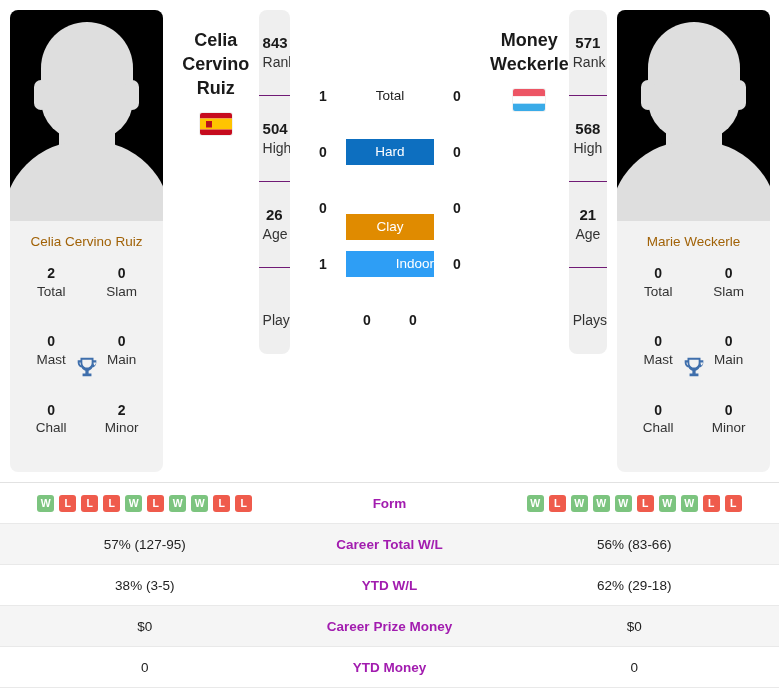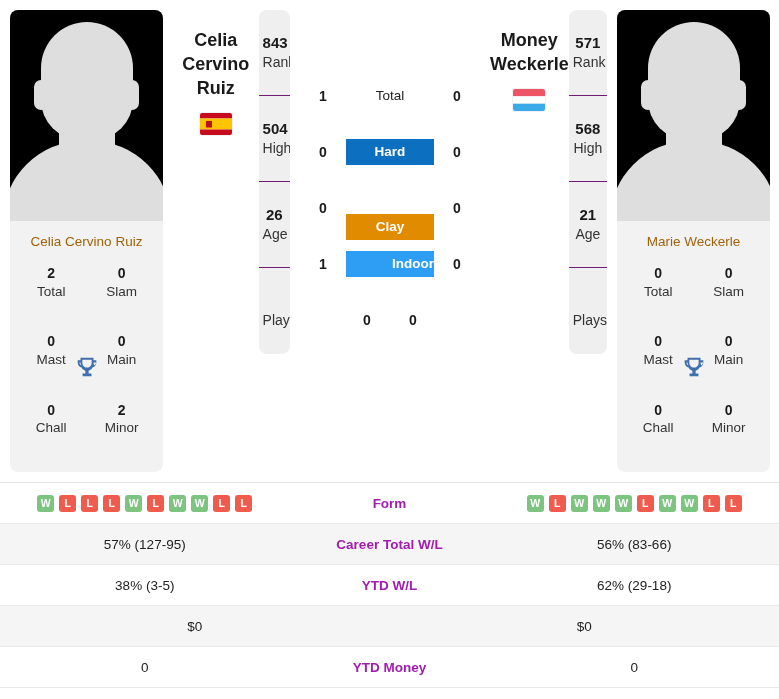--- a/index.html
+++ b/index.html
@@ -166,21 +166,21 @@
     width: 46px;
     text-align: center;
     font-size: 14px;
     font-weight: bold;
     color: #1a1a1a;
   }
   .srf .badge {
     width: 88px;
     text-align: center;
     font-size: 13.5px;
-    font-weight: bold;
+    font-weight: normal;
     color: #ffffff;
     padding: 5px 0 6px 0;
   }
   .srf .badge.plain {
     color: #222222;
     background: transparent !important;
     font-weight: normal;
     font-size: 13.5px;
   }
 
@@ -451,20 +451,21 @@
       <div class="tmid">Career Total W/L</div>
       <div class="tright">56% (83-66)</div>
     </div>
     <div class="trow">
       <div class="tleft">38% (3-5)</div>
       <div class="tmid">YTD W/L</div>
       <div class="tright">62% (29-18)</div>
     </div>
     <div class="trow alt">
       <div class="tleft">$0</div>
+      <div class="tmid">Career Prize Money</div>
       <div class="tright">$0</div>
     </div>
     <div class="trow">
       <div class="tleft">0</div>
       <div class="tmid">YTD Money</div>
       <div class="tright">0</div>
     </div>
   </div>
 
 </div>

